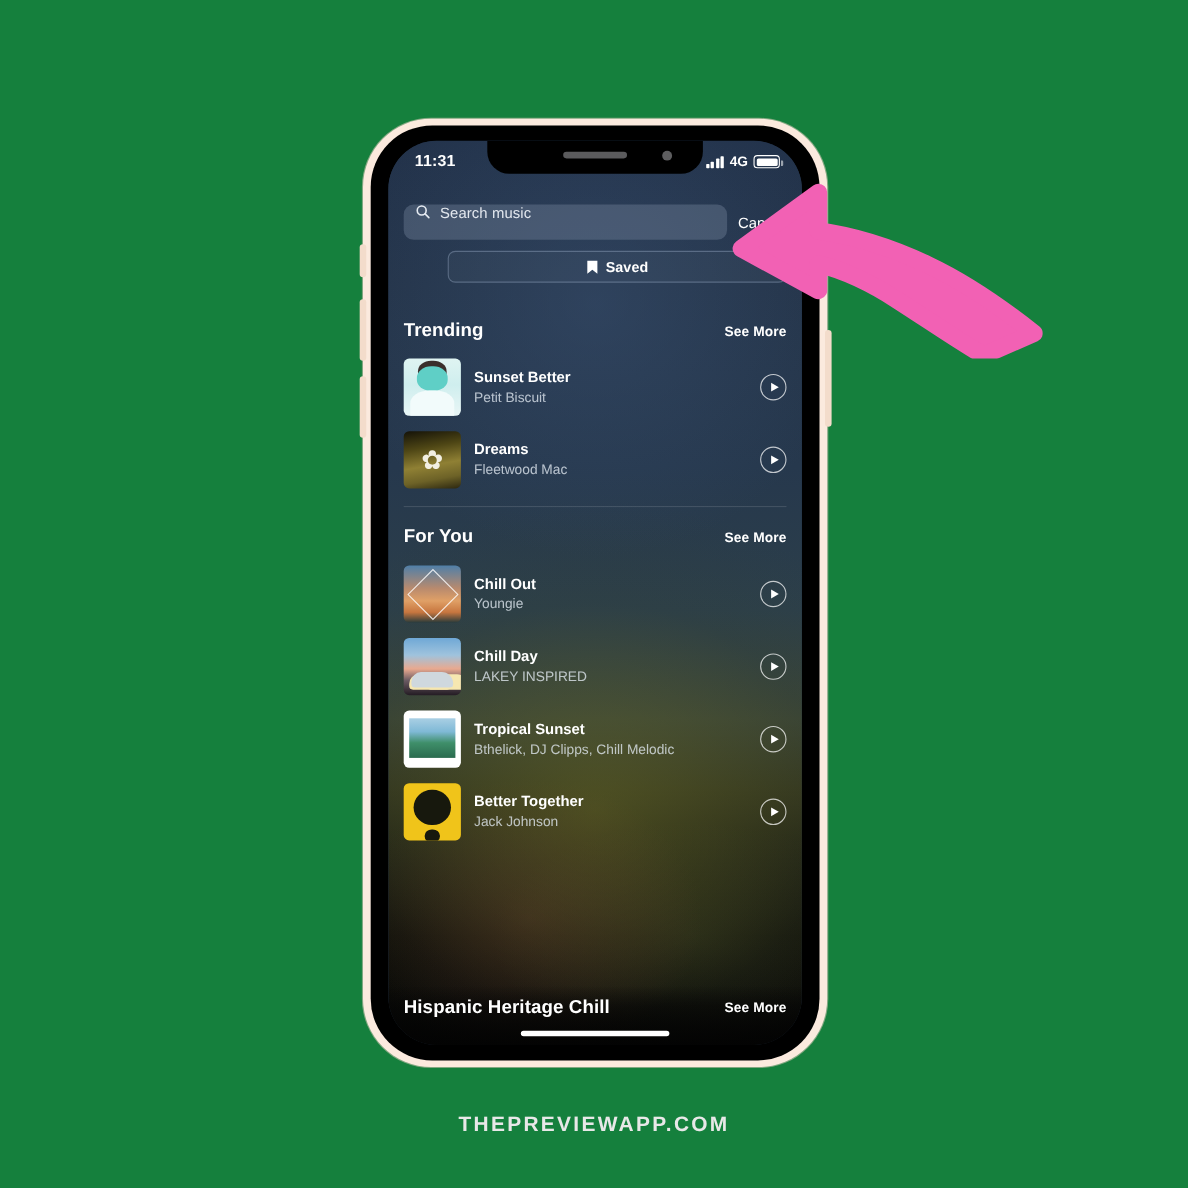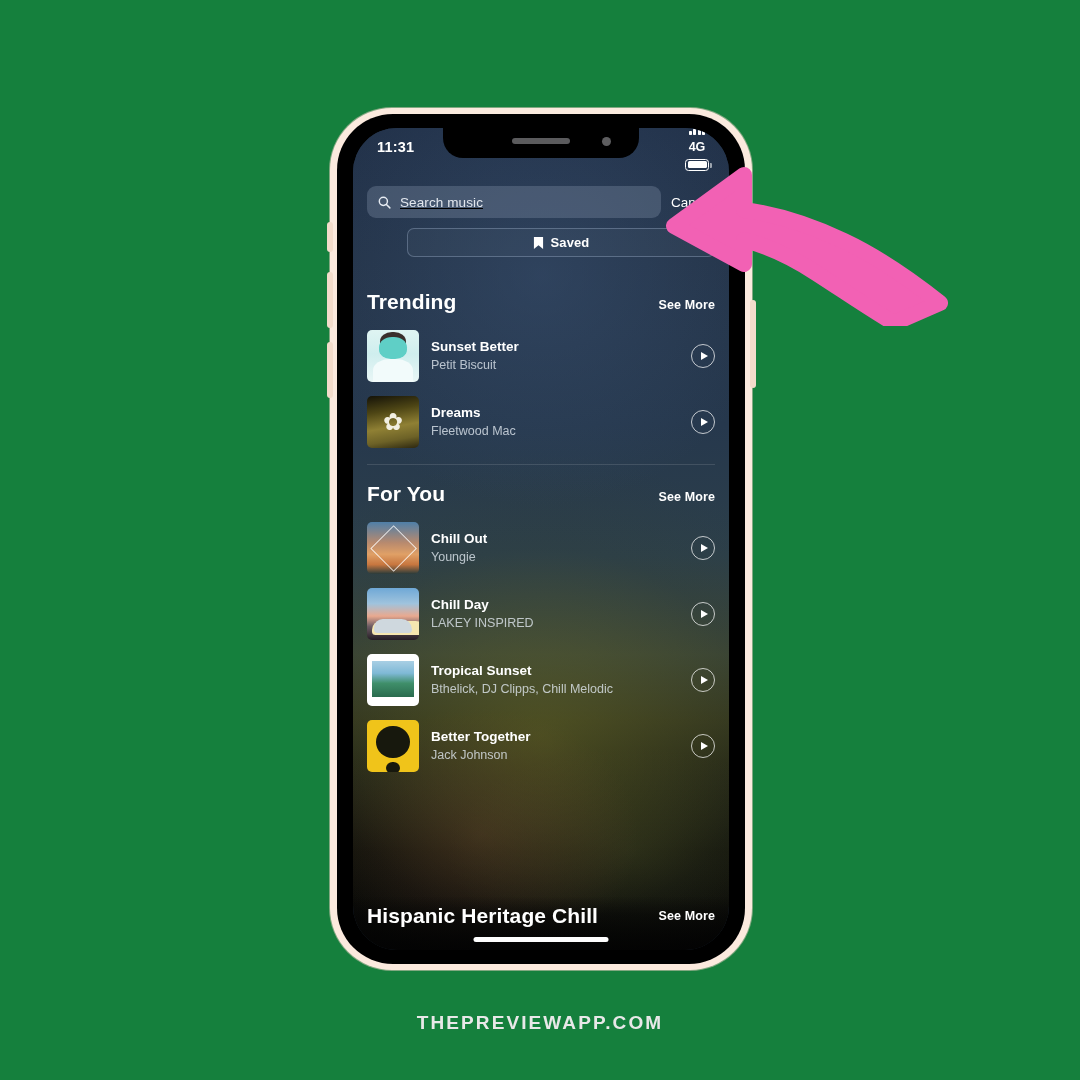--- a/index.html
+++ b/index.html
@@ -138,21 +138,20 @@
   }
   .status-time {
     font-size: 14.5px;
     font-weight: bold;
     letter-spacing: .2px;
   }
   .status-right {
     display: flex;
     align-items: center;
     gap: 5px;
-    flex-direction: column;
   }
   .sig-bars { display: flex; align-items: flex-end; gap: 1.6px; height: 11px; }
   .sig-bars i { display:block; width: 3px; background:#fff; border-radius: .7px; }
   .sig-bars i:nth-child(1){ height: 4px; }
   .sig-bars i:nth-child(2){ height: 6px; }
   .sig-bars i:nth-child(3){ height: 8.5px; }
   .sig-bars i:nth-child(4){ height: 11px; }
   .status-net { font-size: 12.5px; font-weight: bold; }
   .battery {
     position: relative;
@@ -183,24 +182,22 @@
     align-items: center;
     gap: 10px;
     padding: 16px 14px 0 14px;
   }
   .search-box {
     flex: 1;
     height: 32px;
     border-radius: 9px;
     background: rgba(120,138,160,0.38);
     display: flex;
-    align-items: center;
     gap: 9px;
     padding: 0 11px;
-    text-decoration: underline;
   }
   .search-icon { width: 13px; height: 13px; flex: none; display:block; }
   .search-placeholder {
     font-size: 13.5px;
     color: #e2e7ee;
     letter-spacing: .1px;
   }
   .cancel-btn {
     font-size: 13.5px;
     color: #ffffff;
@@ -229,21 +226,21 @@
     overflow: hidden;
     padding: 0 14px;
   }
 
   .section-head {
     display: flex;
     align-items: baseline;
     justify-content: space-between;
     padding: 17px 0 9px 0;
   }
-  .section-title { font-size: 21px; font-weight: bold; color:#ffffff; letter-spacing:.1px; }
+  .section-title { font-size: 17px; font-weight: bold; color:#ffffff; letter-spacing:.1px; }
   .see-more { font-size: 12.5px; font-weight: bold; color:#ffffff; letter-spacing:.1px; }
 
   .divider {
     height: 1px;
     background: rgba(255,255,255,0.12);
     margin: 9px 0 0 0;
   }
 
   .track {
     display: flex;

